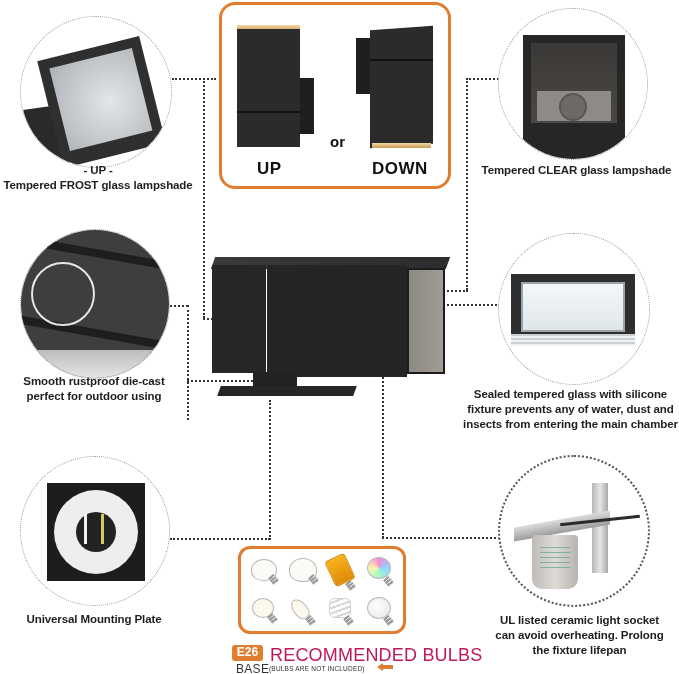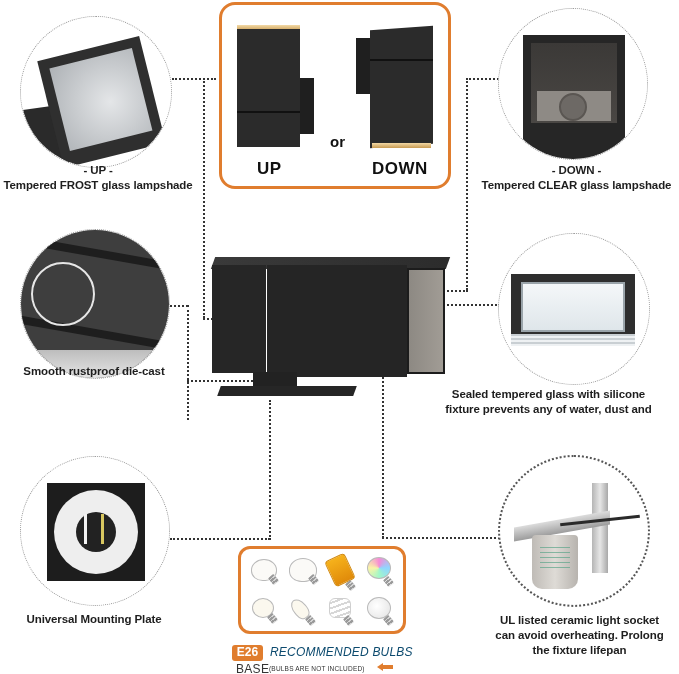--- a/index.html
+++ b/index.html
@@ -48,21 +48,21 @@
   }
   .bulb { position: relative; }
   .bulb .glass { position: absolute; border-radius: 50% 50% 45% 45%; border: 1px solid #b9b9b9; }
   .bulb .base { position: absolute; width: 7px; height: 9px; background: repeating-linear-gradient(#9a9a9a 0 2px, #d4d4d4 2px 3px); border-radius: 1px; }
 
   .e26-badge {
     position: absolute; background: #e07d2e; color: #fff; font-weight: bold; font-size: 12px;
     border-radius: 3px; text-align: center; line-height: 15px;
   }
   .base-label { position: absolute; font-size: 12px; color: #333; letter-spacing: 0.3px; }
-  .rec-label { position: absolute; font-size: 12px; color: #0c4a6e; letter-spacing: 0.2px; font-style: italic; }
+  .rec-label { position: absolute; font-size: 18px; color: #be185d; letter-spacing: 0.2px; }
   .not-incl { position: absolute; font-size: 6.5px; color: #333; letter-spacing: 0.2px; }
   .arrow-left {
     position: absolute; width: 0; height: 0; border-top: 4px solid transparent; border-bottom: 4px solid transparent;
     border-right: 6px solid #e07d2e;
   }
   .arrow-tail { position: absolute; height: 4px; background: #e07d2e; }
 </style>
 </head>
 <body>
 
@@ -115,52 +115,53 @@
 </div>
 
 <div class="circle" style="left:498px; top:8px; width:150px; height:152px;">
   <div class="abs" style="left:24px; top:26px; width:102px; height:126px; background:#262626;">
     <div class="abs" style="left:8px; top:8px; width:86px; height:80px; background:linear-gradient(#3b3937, #4a4744);"></div>
     <div class="abs" style="left:14px; top:56px; width:74px; height:30px; background:#8e8a85;"></div>
     <div class="abs" style="left:36px; top:58px; width:28px; height:28px; border-radius:50%; background:#6d6965; border:2px solid #5a5652;"></div>
   </div>
 </div>
 <div class="caption" style="left:474px; top:163px; width:205px;">
-  <div>- DOWN -</div>
   <div>Tempered CLEAR glass lampshade</div>
 </div>
 
 <div class="circle" style="left:20px; top:229px; width:150px; height:150px;">
   <div class="abs" style="left:0; top:0; width:150px; height:150px; background:#3e3e3e;"></div>
   <div class="abs" style="left:-10px; top:20px; width:180px; height:8px; background:#1e1e1e; transform:rotate(10deg);"></div>
   <div class="abs" style="left:-10px; top:100px; width:180px; height:8px; background:#1e1e1e; transform:rotate(10deg);"></div>
   <div class="abs" style="left:0; top:120px; width:150px; height:30px; background:linear-gradient(#bdbdbd,#e8e8e8);"></div>
   <div class="abs" style="left:10px; top:32px; width:64px; height:64px; border-radius:50%; border:2px solid #e6e6e6;"></div>
 </div>
-<div class="caption" style="left:0px; top:364px; width:188px;">
+<div class="caption" style="left:0px; top:374px; width:188px;">
   <div>Smooth rustproof die-cast</div>
+  <div>perfect for outdoor using</div>
 </div>
 
 <div class="abs" style="left:205px; top:252px; width:245px; height:145px;">
   <div class="fx-top" style="left:8px; top:5px; width:235px; height:12px; transform:skewX(-20deg);"></div>
   <div class="fx-front" style="left:7px; top:13px; width:54px; height:108px;"></div>
   <div class="fx-front" style="left:62px; top:13px; width:140px; height:112px; background:#252525;"></div>
   <div class="fx-side-glass" style="left:202px; top:16px; width:38px; height:106px;"></div>
   <div class="fx-stem" style="left:48px; top:120px; width:44px; height:20px;"></div>
   <div class="fx-base" style="left:14px; top:134px; width:136px; height:10px; transform:skewX(-20deg);"></div>
 </div>
 
 <div class="circle" style="left:498px; top:233px; width:152px; height:152px;">
   <div class="abs" style="left:12px; top:40px; width:124px; height:72px; background:#2e2e2e;"></div>
   <div class="abs" style="left:22px; top:48px; width:104px; height:50px; background:linear-gradient(#f4f7f9, #dfe6ea); border:2px solid #9aa4aa;"></div>
   <div class="abs" style="left:12px; top:100px; width:124px; height:12px; background:repeating-linear-gradient(#c9cfd3 0 2px, #eef1f3 2px 4px);"></div>
 </div>
-<div class="caption" style="left:440px; top:387px; width:217px;">
+<div class="caption" style="left:462px; top:387px; width:217px;">
   <div>Sealed tempered glass with silicone</div>
   <div>fixture prevents any of water, dust and</div>
+  <div>insects from entering the main chamber</div>
 </div>
 
 <div class="circle" style="left:20px; top:456px; width:150px; height:150px;">
   <div class="abs" style="left:26px; top:26px; width:98px; height:98px; background:#1d1d1d;"></div>
   <div class="abs" style="left:33px; top:33px; width:84px; height:84px; border-radius:50%; background:#eeeeee;">
     <div class="abs" style="left:22px; top:22px; width:40px; height:40px; border-radius:50%; background:#222;"></div>
     <div class="abs" style="left:30px; top:24px; width:20px; height:30px; border-left:3px solid #f2f2f2; border-right:3px solid #d8c760;"></div>
   </div>
 </div>
 <div class="caption" style="left:0px; top:612px; width:188px;">Universal Mounting Plate</div>

